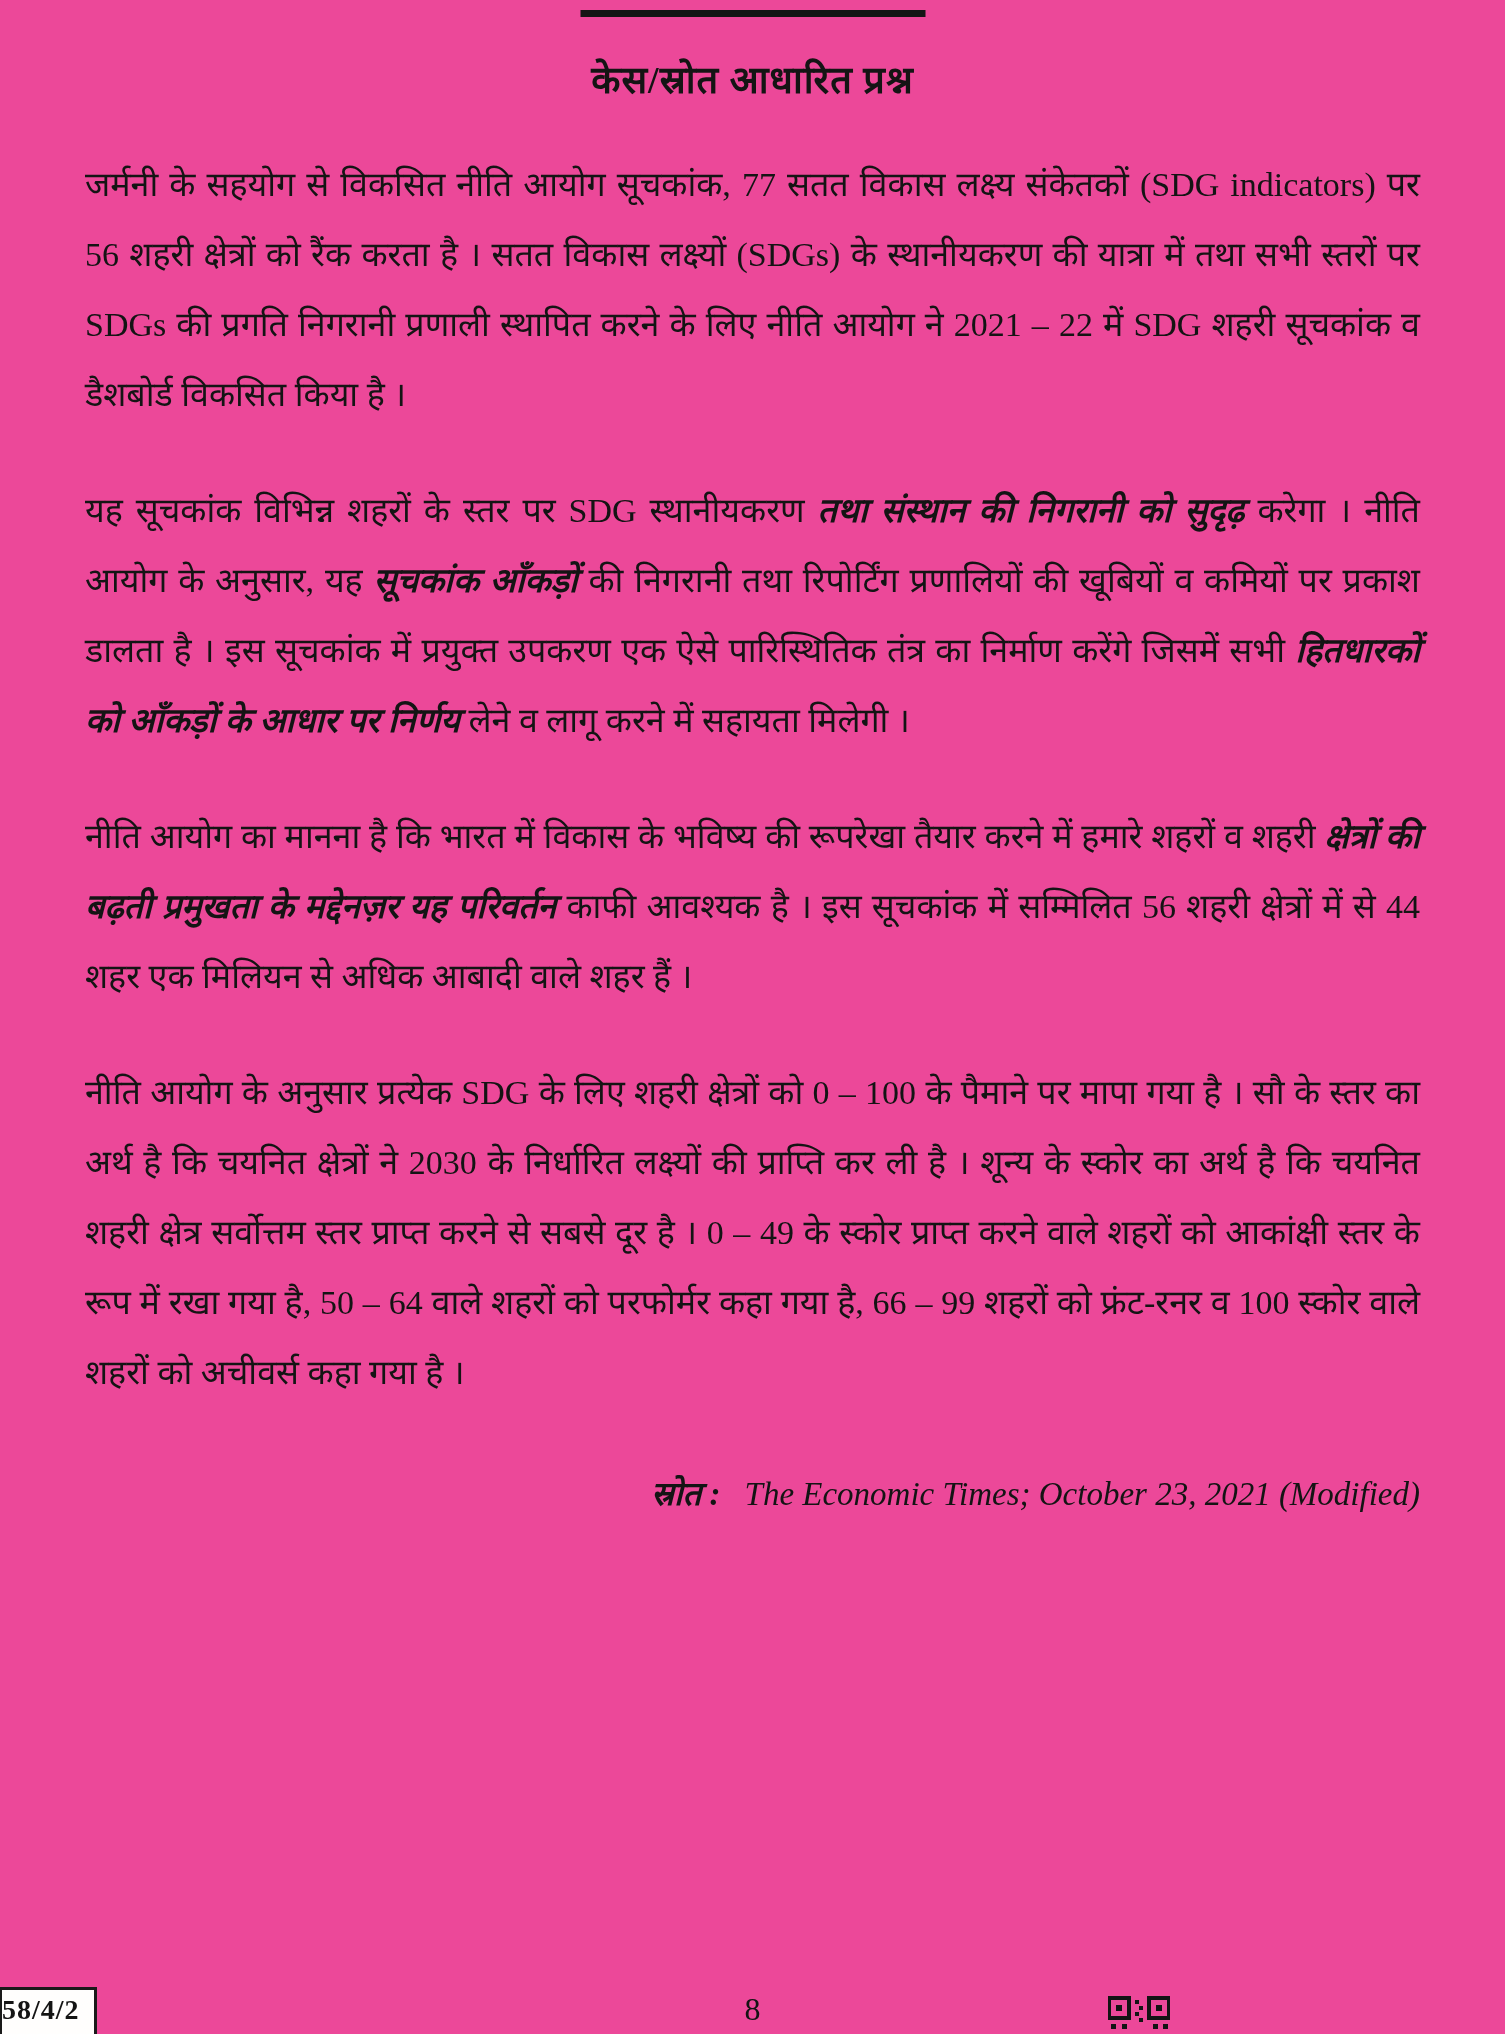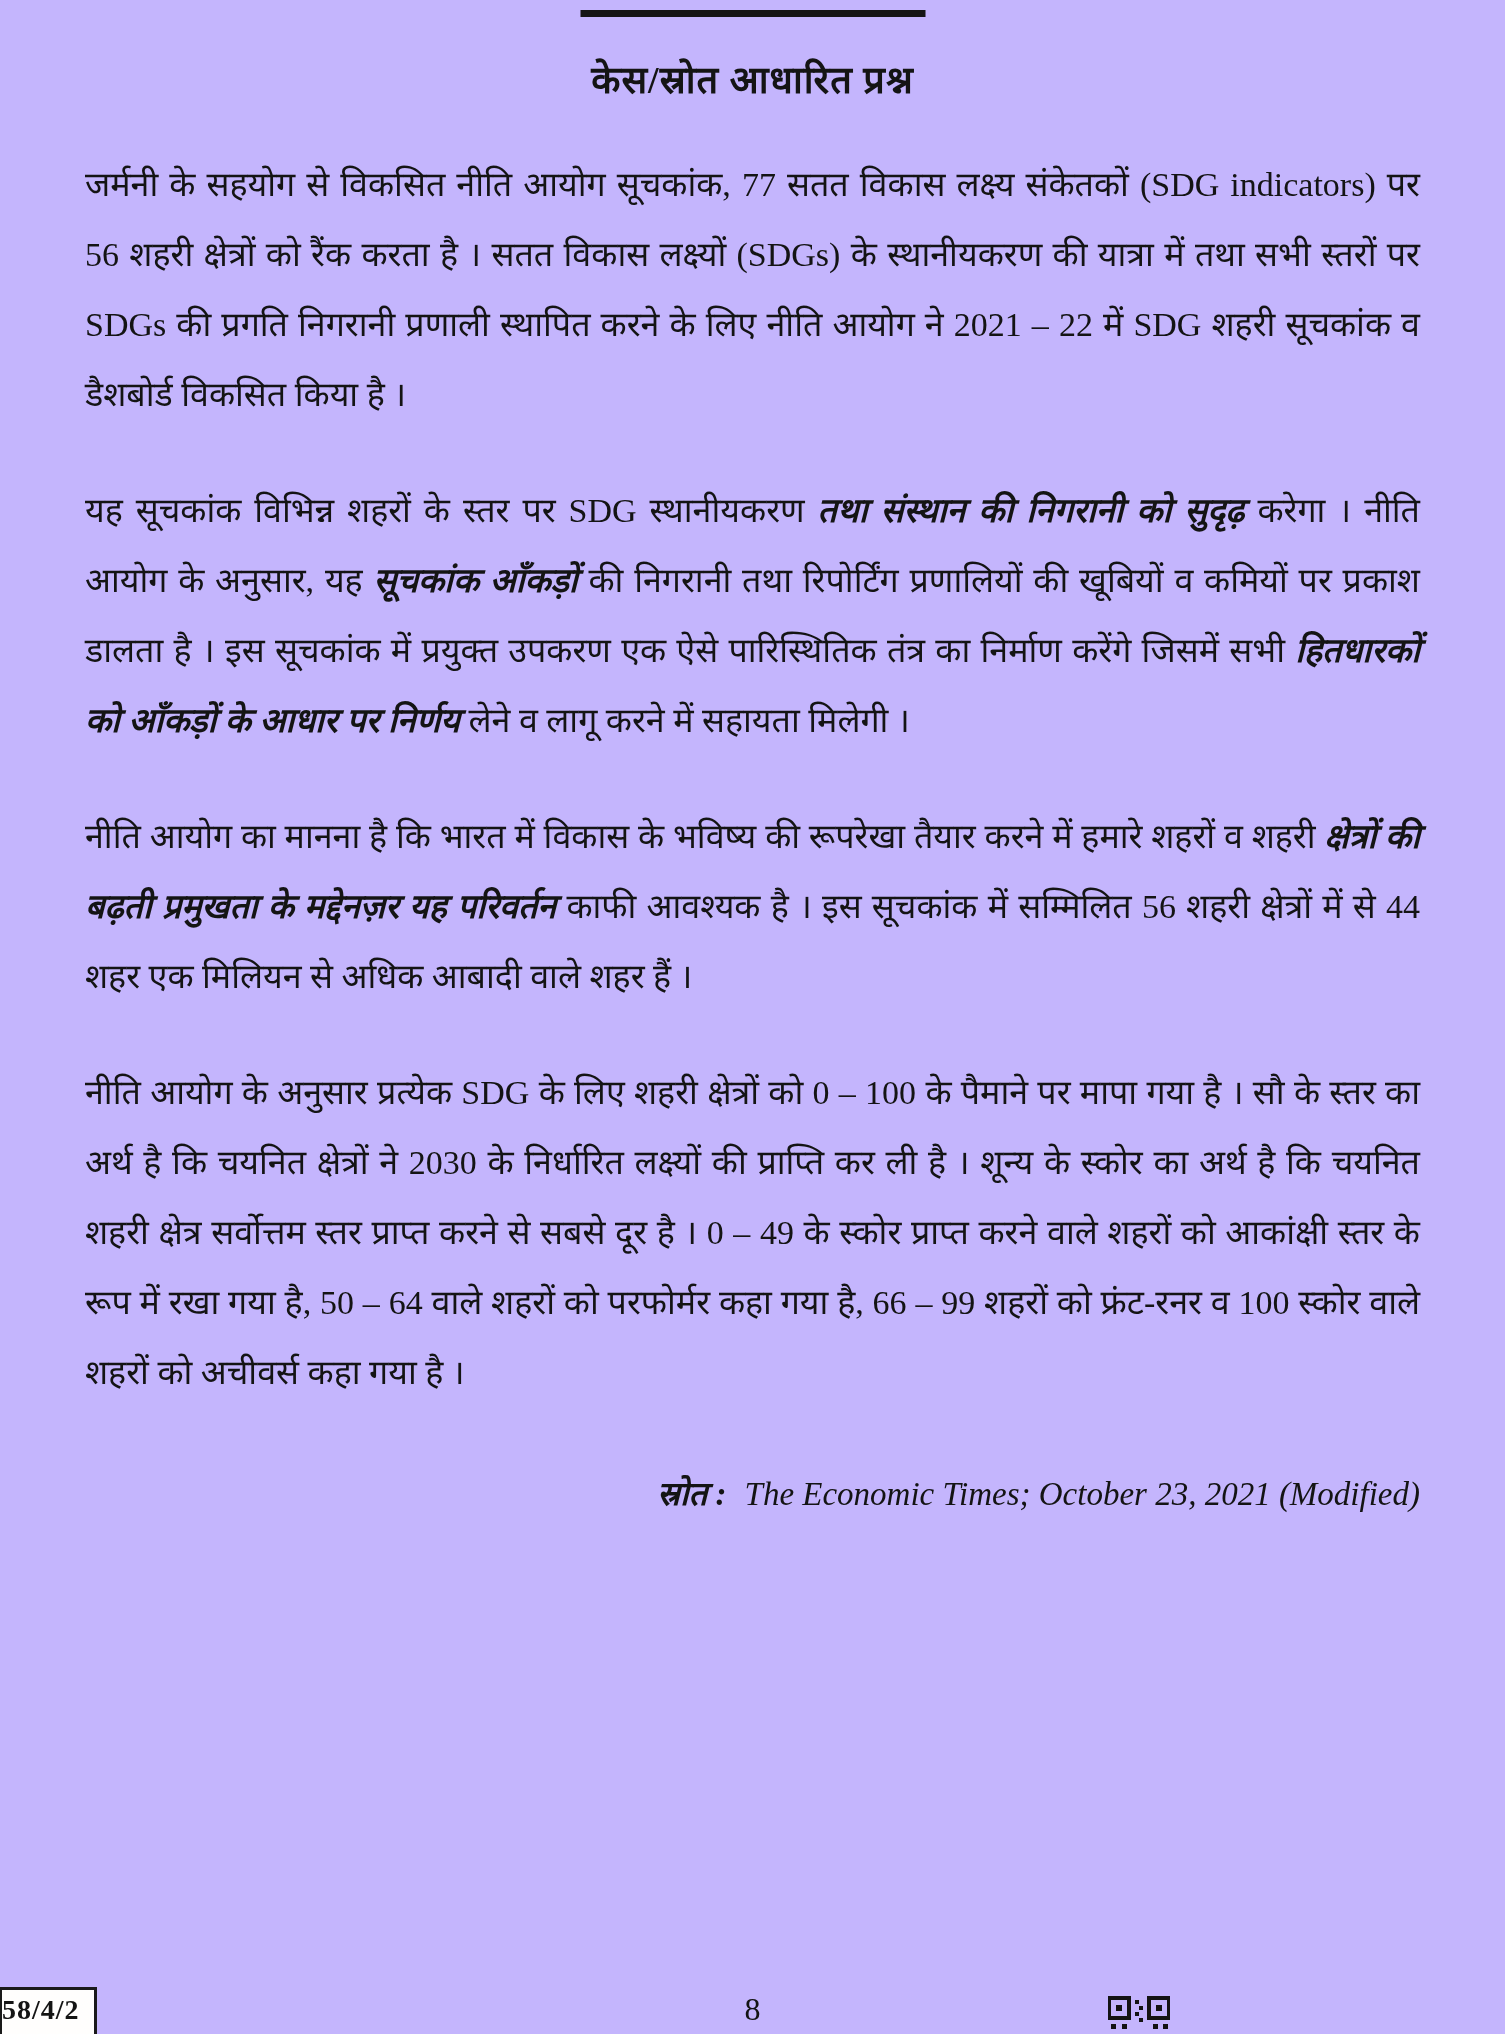--- a/index.html
+++ b/index.html
@@ -5,21 +5,21 @@
   html, body {
     margin: 0;
     padding: 0;
     background: #ffffff;
   }
   .page {
     position: relative;
     width: 1505px;
     height: 2034px;
     margin: 0 auto;
-    background: #c4b5fd;
+    background: #ec4899;
     color: #141414;
     font-family: "Liberation Serif", "DejaVu Serif", serif;
     overflow: hidden;
   }
   .top-rule {
     position: absolute;
     top: 10px;
     left: 50%;
     transform: translateX(-50%);
     width: 345px;
@@ -53,21 +53,21 @@
   .b { font-weight: bold; font-style: italic; }
   .source-line {
     margin: 62px 85px 0 0;
     text-align: right;
     font-size: 33px;
     font-style: italic;
   }
   .source-label {
     font-weight: bold;
     font-style: italic;
-    margin-right: 18px;
+    margin-right: 24px;
   }
   .paper-code-box {
     position: absolute;
     left: 0;
     bottom: 0;
     border-top: 3px solid #1a1a1a;
     border-right: 3px solid #1a1a1a;
     border-left: 2px solid #1a1a1a;
     padding: 4px 14px 8px 0;
     font-size: 28px;

